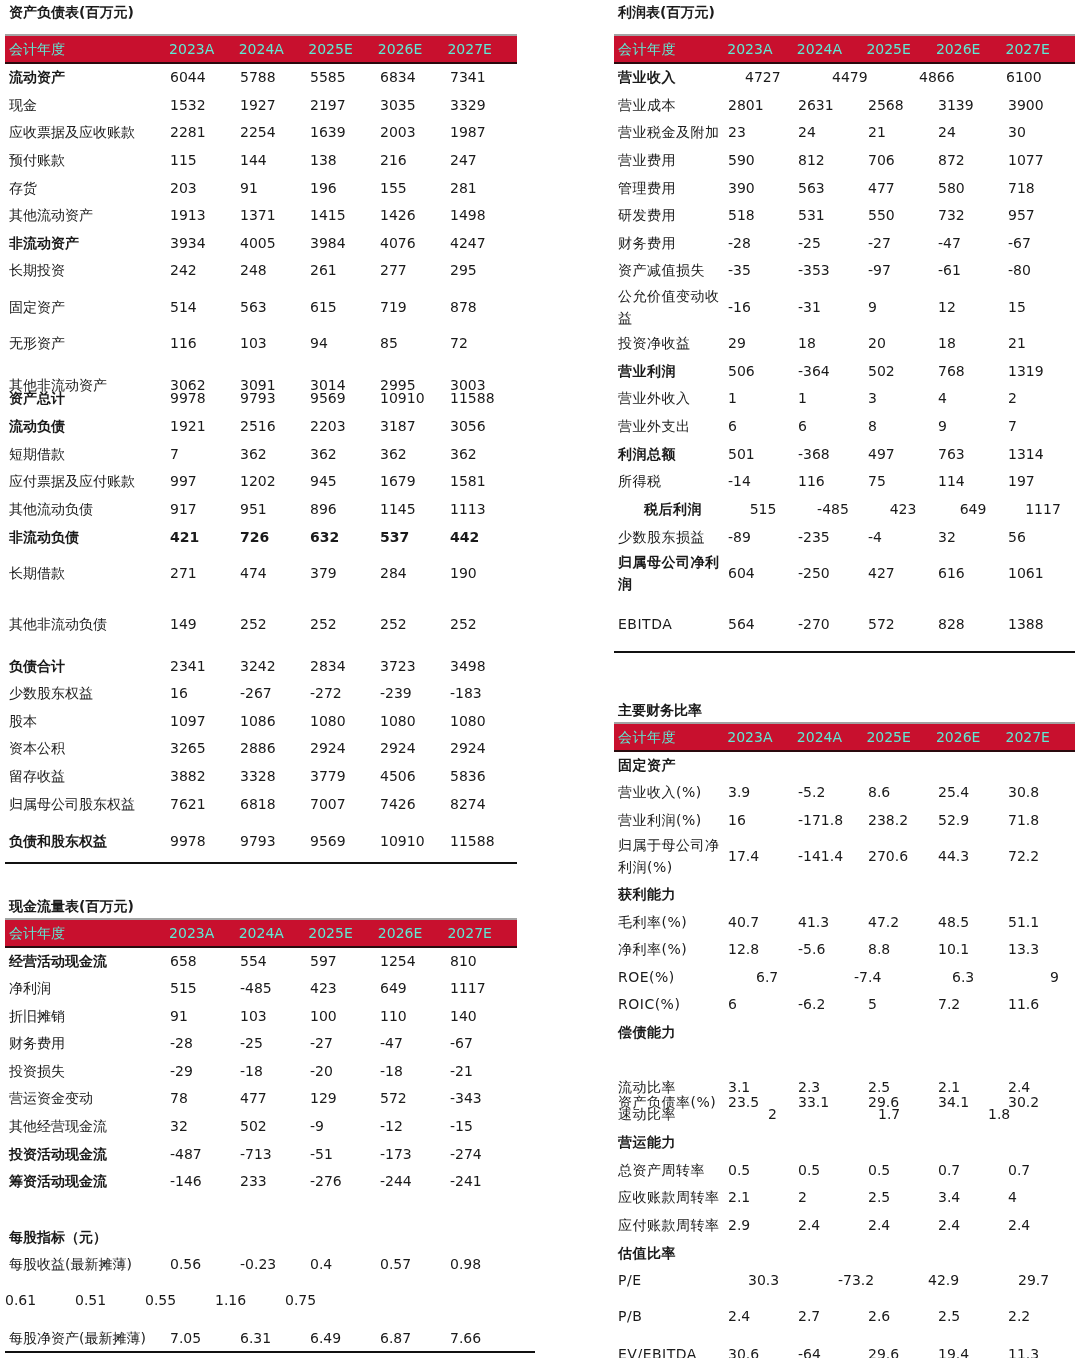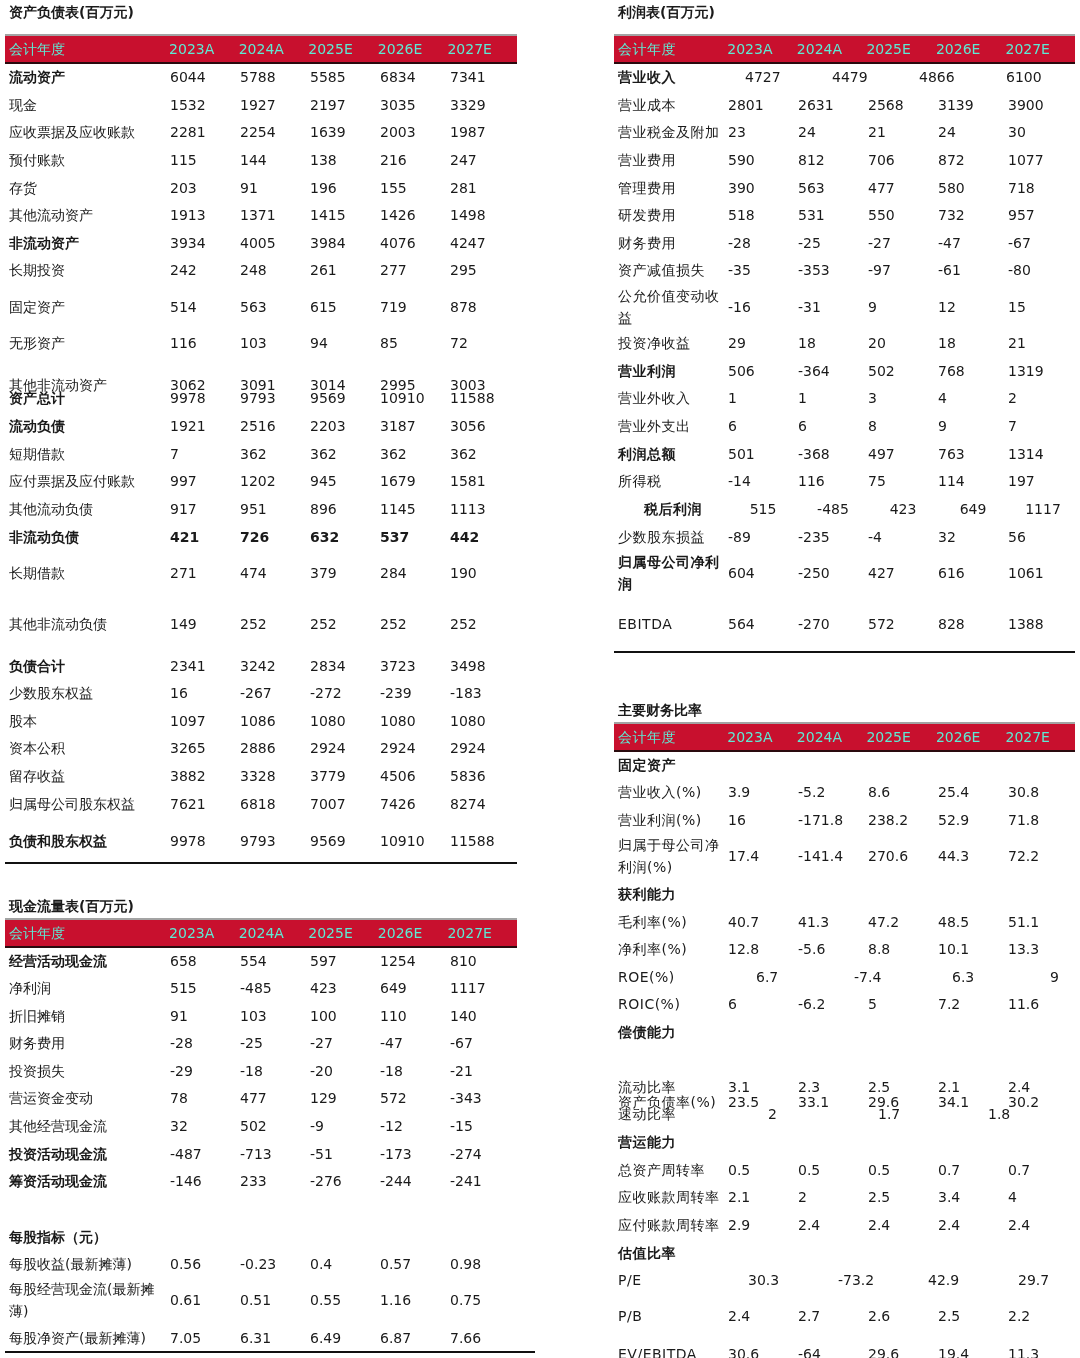--- a/index.html
+++ b/index.html
@@ -334,21 +334,20 @@
   <div id="ps-rows">
       <div class="row" style="top: 1251px; height: 26px;">
         <span class="c0">每股收益(最新摊薄)</span>
         <span class="cv">0.56</span>
         <span class="cv">-0.23</span>
         <span class="cv">0.4</span>
         <span class="cv">0.57</span>
         <span class="cv">0.98</span>
       </div>
       <div class="row" style="top: 1278px; height: 44px;">
-        <span class="c0">每股经营现金流(最新摊薄)</span>
         <span class="cv">0.61</span>
         <span class="cv">0.51</span>
         <span class="cv">0.55</span>
         <span class="cv">1.16</span>
         <span class="cv">0.75</span>
       </div>
       <div class="row" style="top: 1325px; height: 26px;">
         <span class="c0">每股净资产(最新摊薄)</span>
         <span class="cv">7.05</span>
         <span class="cv">6.31</span>

